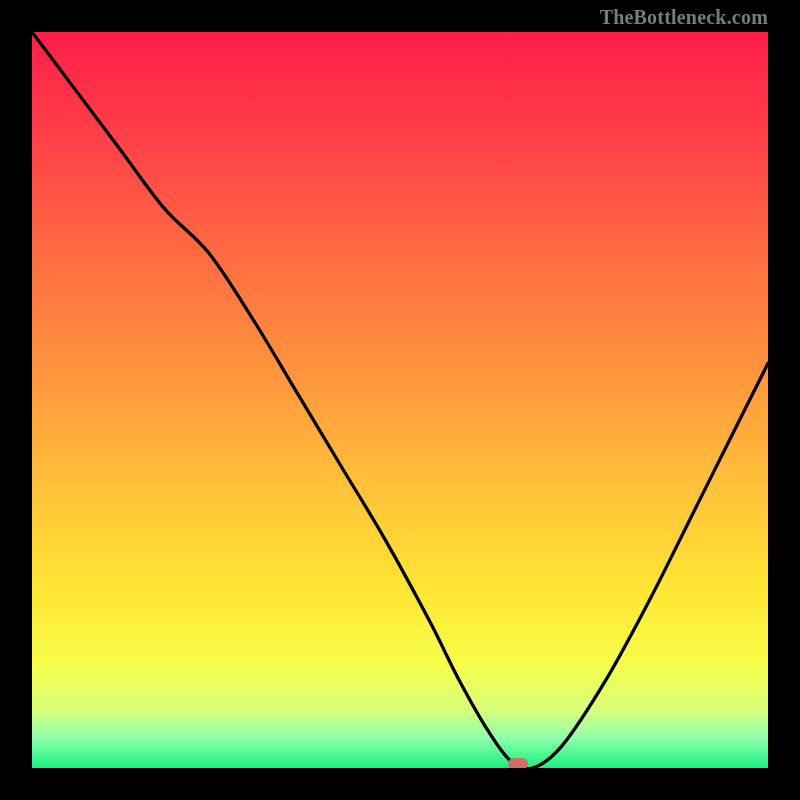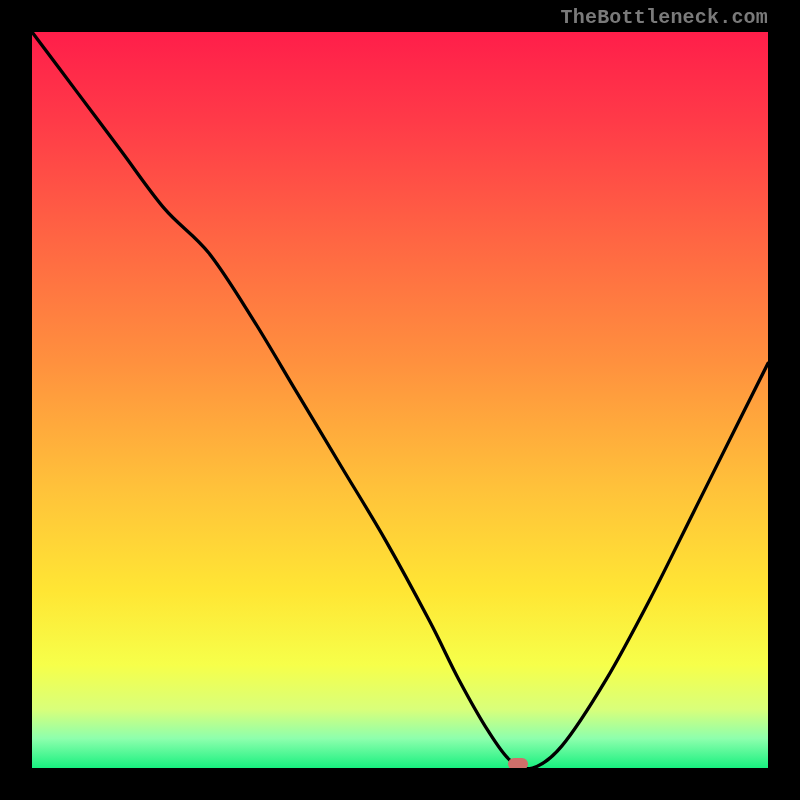--- a/index.html
+++ b/index.html
@@ -35,21 +35,21 @@
     position: absolute;
     width: 20px;
     height: 12px;
     border-radius: 6px;
     transform: translate(-50%, -50%);
   }
   .attribution {
     position: absolute;
     top: 6px;
     right: 32px;
-    font-family: Liberation Mono, monospace;
+    font-family: Liberation Serif, serif;
     font-size: 20px;
     font-weight: 600;
     color: #7a7a7a;
     letter-spacing: 0.2px;
   }
 </style>
 </head>
 <body>
 
 <div class="chart-wrap">

